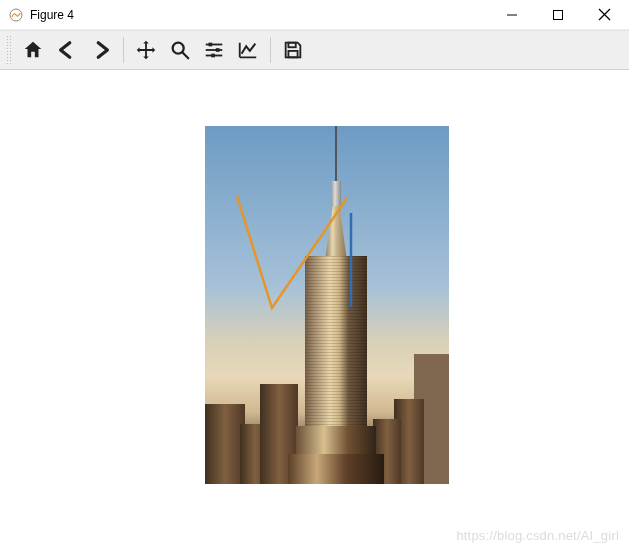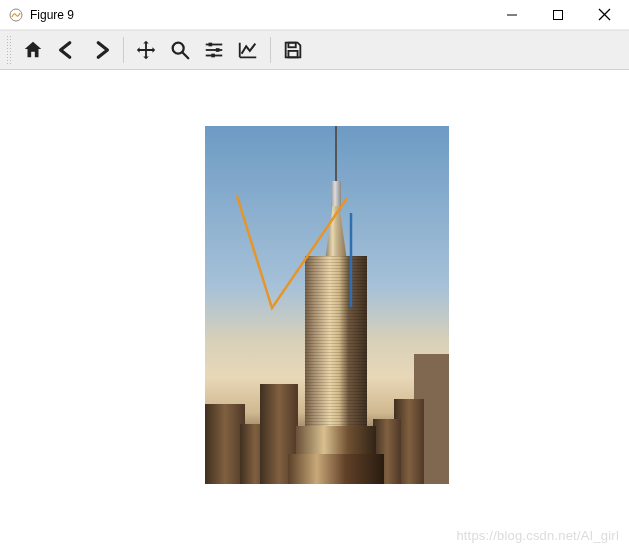--- a/index.html
+++ b/index.html
@@ -39,21 +39,21 @@
 </head>
 <body>
 
 <div class="titlebar">
   <span class="titlebar-icon">
     <svg viewBox="0 0 16 16">
         <circle cx="8" cy="8" r="6" fill="#fff" stroke="#888" stroke-width="1"></circle>
         <path d="M4 10 Q6 5 8 8 Q10 11 12 6" stroke="#e69528" stroke-width="1.3" fill="none"></path>
       </svg>
   </span>
-  <span class="titlebar-title">Figure 9</span>
+  <span class="titlebar-title">Figure 4</span>
   <div class="win-controls">
     <div class="win-btn">
       <svg width="10" height="10">
           <line x1="0" y1="5" x2="10" y2="5" stroke="#000" stroke-width="1"></line>
         </svg>
     </div>
     <div class="win-btn">
       <svg width="10" height="10">
           <rect x="0.5" y="0.5" width="9" height="9" fill="none" stroke="#000" stroke-width="1"></rect>
         </svg>

